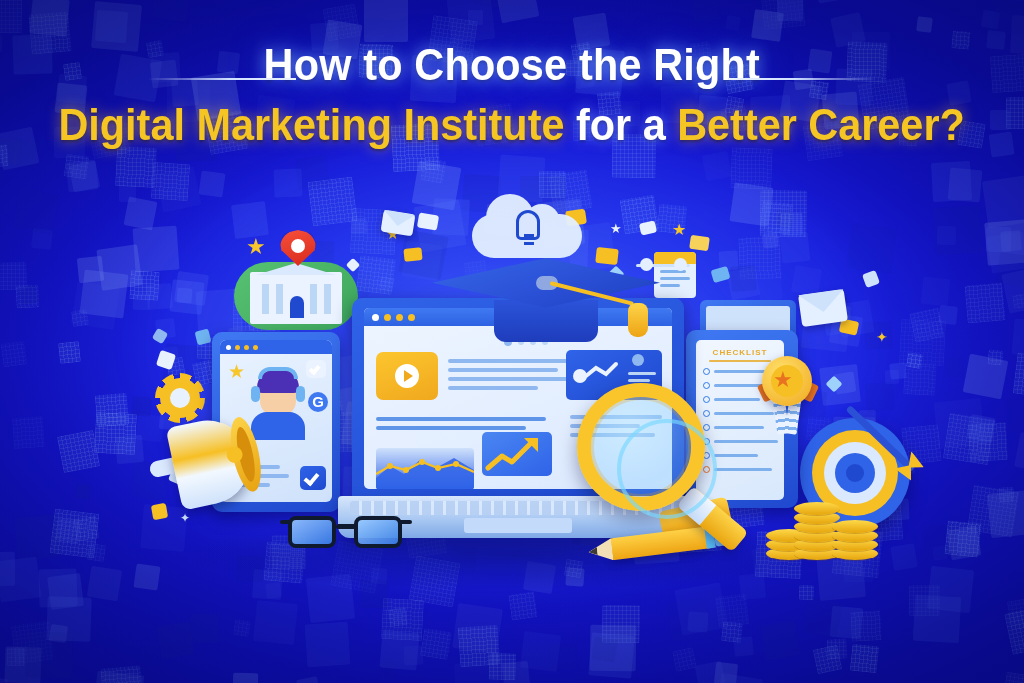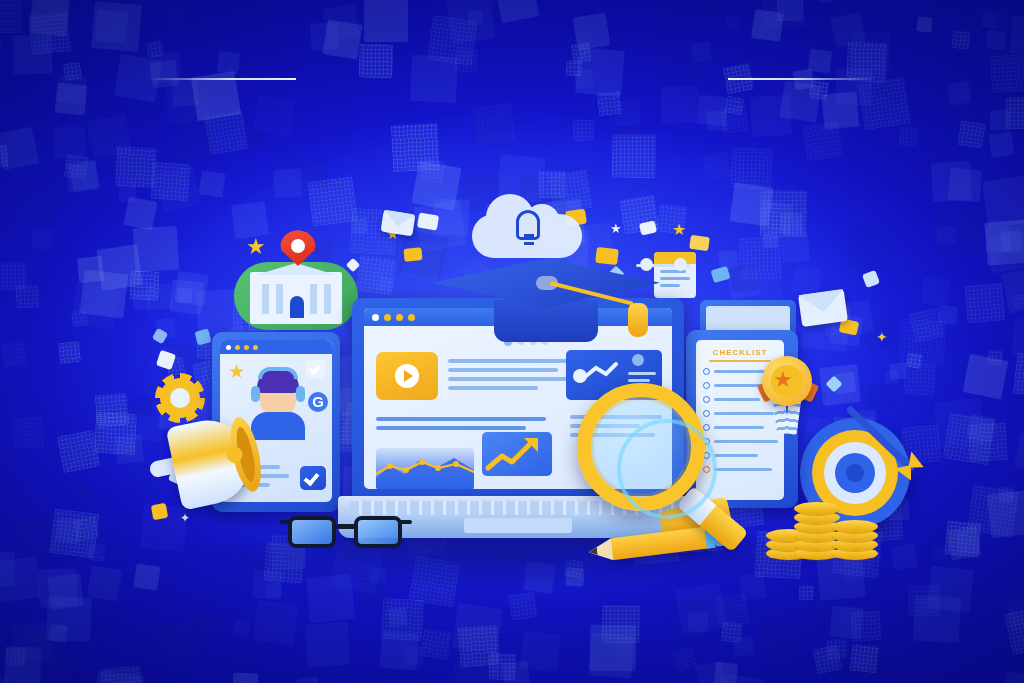--- a/index.html
+++ b/index.html
@@ -682,20 +682,24 @@
       <i class="g" style="left:622px;top:197px;width:35px;height:35px;opacity:0.67;transform:rotate(-9deg)"></i>
       <i class="dk" style="left:297px;top:157px;width:31px;height:31px;opacity:0.29;transform:rotate(-8deg)"></i>
       <i class="" style="left:833px;top:417px;width:42px;height:42px;opacity:0.70;transform:rotate(1deg)"></i>
       <i class="" style="left:989px;top:234px;width:37px;height:37px;opacity:0.34;transform:rotate(-9deg)"></i>
     </div>
   <div class="glow"></div>
   <div class="vign"></div>
 
   <div class="rule left"></div>
   <div class="rule right"></div>
+  <div class="headline">
+    <div class="ln1">How to Choose the Right</div>
+    <div class="ln2"><span class="gold">Digital Marketing Institute</span><span class="wht"> for a </span><span class="gold">Better Career?</span></div>
+  </div>
 
   <div class="floor"></div>
 
   <div class="art" id="cloud">
     <div class="cld"></div>
       <div class="bulb"></div>
   </div>
 
   <div class="art" id="inst">
     <div class="mapblob"></div>

